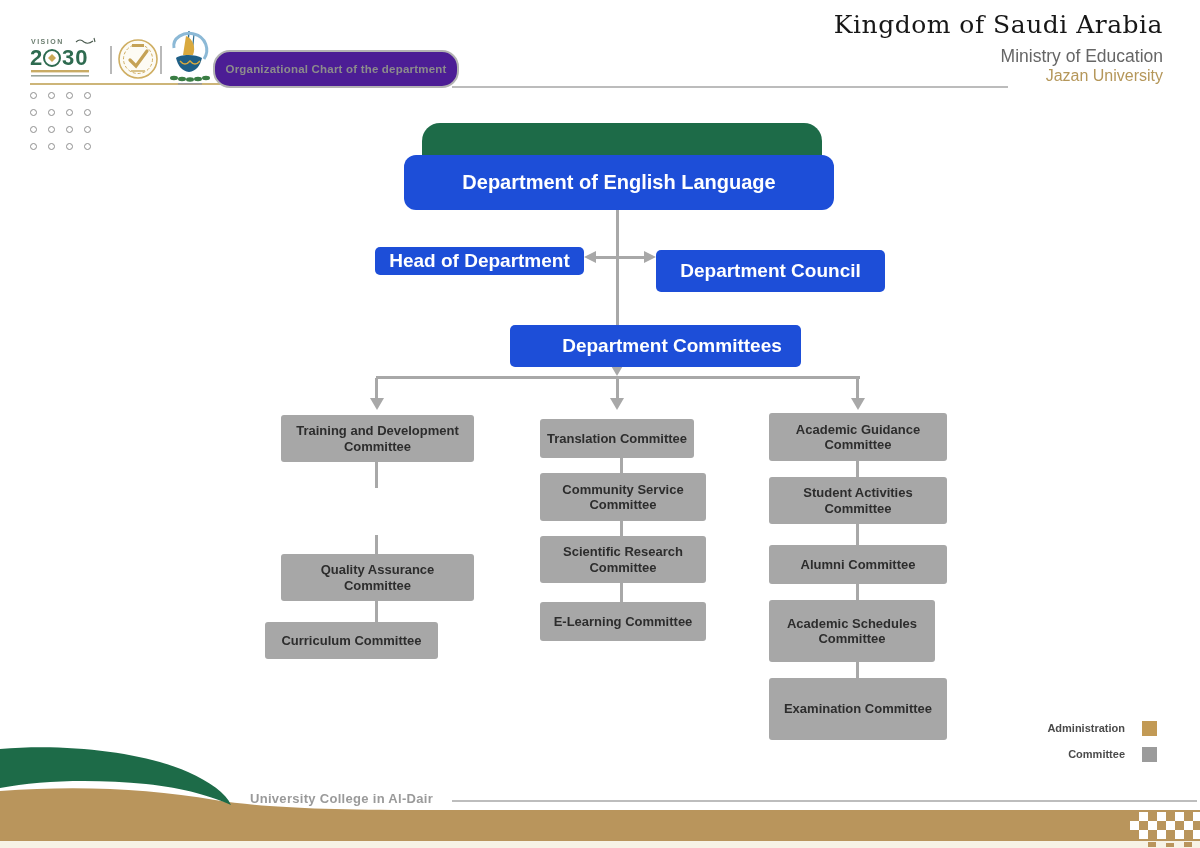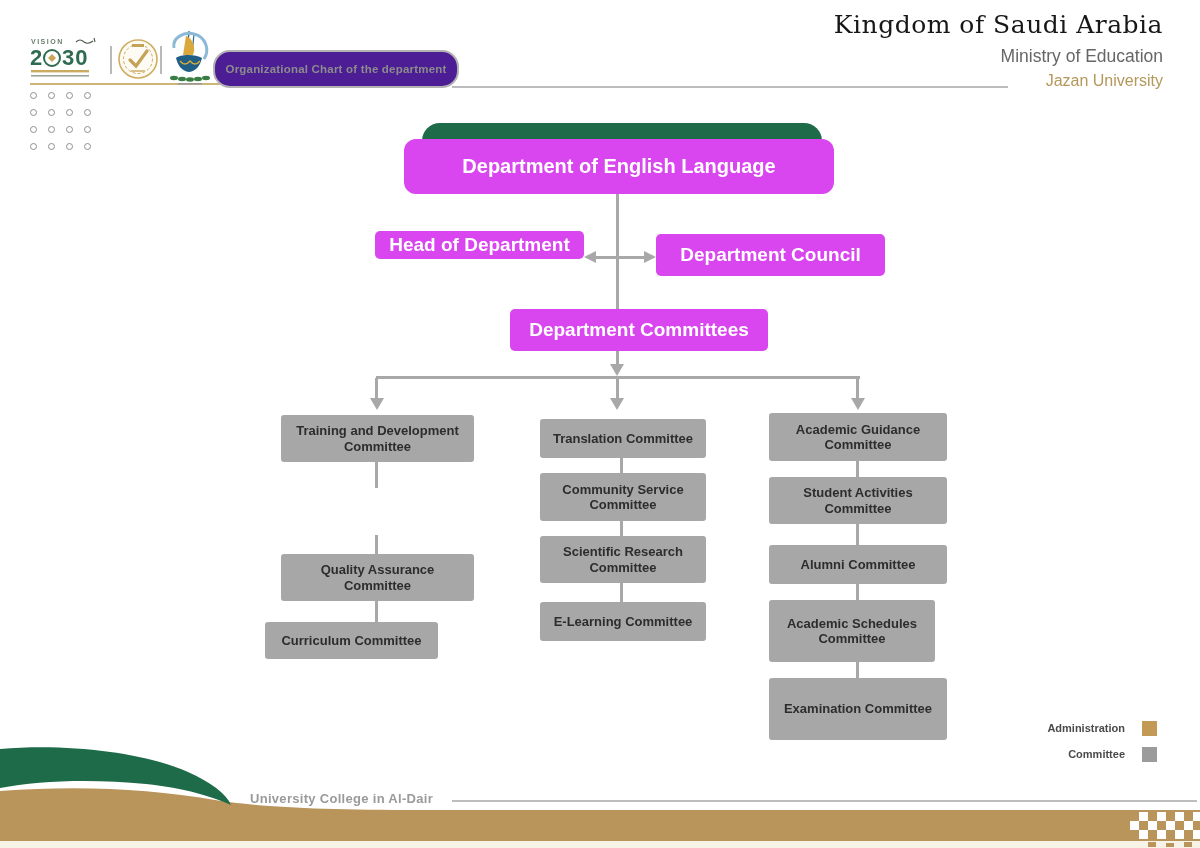--- a/index.html
+++ b/index.html
@@ -10,28 +10,28 @@
   .hdr-line{position:absolute;left:452px;top:86px;width:556px;height:2px;background:#bcbcbc;}
   .tab{position:absolute;left:213px;top:50px;width:242px;height:34px;border:2px solid #b2b2b2;
        border-radius:17px;background:#4c1d95;display:flex;align-items:center;justify-content:center;}
   .tab span{font-size:11.5px;font-weight:bold;color:#8c8c8c;letter-spacing:.2px;}
   .sep{position:absolute;top:46px;width:2px;height:28px;background:#b9b9b9;}
   .dots{position:absolute;left:30px;top:92px;width:70px;height:62px;}
   .dot{position:absolute;width:5px;height:5px;border:1.4px solid #8f8f8f;border-radius:50%;background:#fff;}
   .hdr-right{position:absolute;right:37px;top:10px;text-align:right;}
   .kingdom{font-family:"DejaVu Serif",serif;font-size:25px;color:#171717;letter-spacing:.5px;}
   .ministry{font-size:17.5px;color:#666666;margin-top:7px;}
-  .juniv{font-size:16px;color:#b5975a;margin-top:5px;}
+  .juniv{font-size:16px;color:#b5975a;}
   
   .vision{position:absolute;left:30px;top:35px;width:78px;height:48px;}
   .seal{position:absolute;left:117px;top:37px;}
   .jazan{position:absolute;left:166px;top:28px;}
   
-  .abox{position:absolute;background:#d946ef;color:#ffffff;font-weight:bold;display:flex;
-        align-items:center;justify-content:center;text-align:center;border-radius:5px;}
+  .abox{position:absolute;background:#1d4ed8;color:#ffffff;font-weight:bold;display:flex;
+        align-items:center;justify-content:center;text-align:center;border-radius:5px;margin-top:16px;}
   .cbox{position:absolute;background:#a7a7a7;color:#2d2d2d;font-weight:bold;font-size:13px;
         display:flex;align-items:center;justify-content:center;text-align:center;
         line-height:1.18;border-radius:3px;box-sizing:border-box;}
   .greencap{position:absolute;left:422px;top:123px;width:400px;height:44px;background:#1d6b48;
         border-radius:18px 18px 0 0;}
   .cline{position:absolute;background:#a8a8a8;}
   .ah-down{position:absolute;width:0;height:0;border-left:7px solid transparent;
         border-right:7px solid transparent;border-top:12px solid #a8a8a8;}
   .ah-left{position:absolute;width:0;height:0;border-top:6px solid transparent;
         border-bottom:6px solid transparent;border-right:12px solid #a8a8a8;}
@@ -148,27 +148,27 @@
   <div class="cline" style="left:620px;top:583px;width:3px;height:19px;"></div>
   <div class="cline" style="left:856px;top:461px;width:3px;height:16px;"></div>
   <div class="cline" style="left:856px;top:524px;width:3px;height:21px;"></div>
   <div class="cline" style="left:856px;top:584px;width:3px;height:16px;"></div>
   <div class="cline" style="left:856px;top:662px;width:3px;height:16px;"></div>
 
   <div class="greencap"></div>
   <div class="abox" style="left:404px;top:139px;width:430px;height:55px;font-size:20px;border-radius:12px;">Department of English Language</div>
   <div class="abox" style="left:375px;top:231px;width:209px;height:28px;font-size:19px;">Head of Department</div>
   <div class="abox" style="left:656px;top:234px;width:229px;height:42px;font-size:19px;">Department Council</div>
-  <div class="abox" style="left:510px;top:309px;width:258px;height:42px;font-size:19px;">Department Committees</div>
+  <div class="abox" style="left:510px;top:309px;width:258px;height:42px;font-size:19px;padding-left:33px;">Department Committees</div>
 
   <div class="cbox" style="left:281px;top:415px;width:193px;height:47px;padding:0 10px;">Training and Development Committee</div>
   <div class="cbox" style="left:281px;top:554px;width:193px;height:47px;padding:0 24px;">Quality Assurance Committee</div>
   <div class="cbox" style="left:265px;top:622px;width:173px;height:37px;padding:4px 6px;">Curriculum Committee</div>
 
-  <div class="cbox" style="left:540px;top:419px;width:166px;height:39px;padding:16px 4px;">Translation Committee</div>
+  <div class="cbox" style="left:540px;top:419px;width:154px;height:39px;padding:16px 4px;">Translation Committee</div>
   <div class="cbox" style="left:540px;top:473px;width:166px;height:48px;padding:0 12px;">Community Service Committee</div>
   <div class="cbox" style="left:540px;top:536px;width:166px;height:47px;padding:0 12px;">Scientific Research Committee</div>
   <div class="cbox" style="left:540px;top:602px;width:166px;height:39px;padding:0 4px;">E-Learning Committee</div>
 
   <div class="cbox" style="left:769px;top:413px;width:178px;height:48px;padding:0 14px;">Academic Guidance Committee</div>
   <div class="cbox" style="left:769px;top:477px;width:178px;height:47px;padding:0 14px;">Student Activities Committee</div>
   <div class="cbox" style="left:769px;top:545px;width:178px;height:39px;padding:0 6px;">Alumni Committee</div>
   <div class="cbox" style="left:769px;top:600px;width:166px;height:62px;padding:0 14px;">Academic Schedules Committee</div>
   <div class="cbox" style="left:769px;top:678px;width:178px;height:62px;padding:0 6px;">Examination Committee</div>
 

